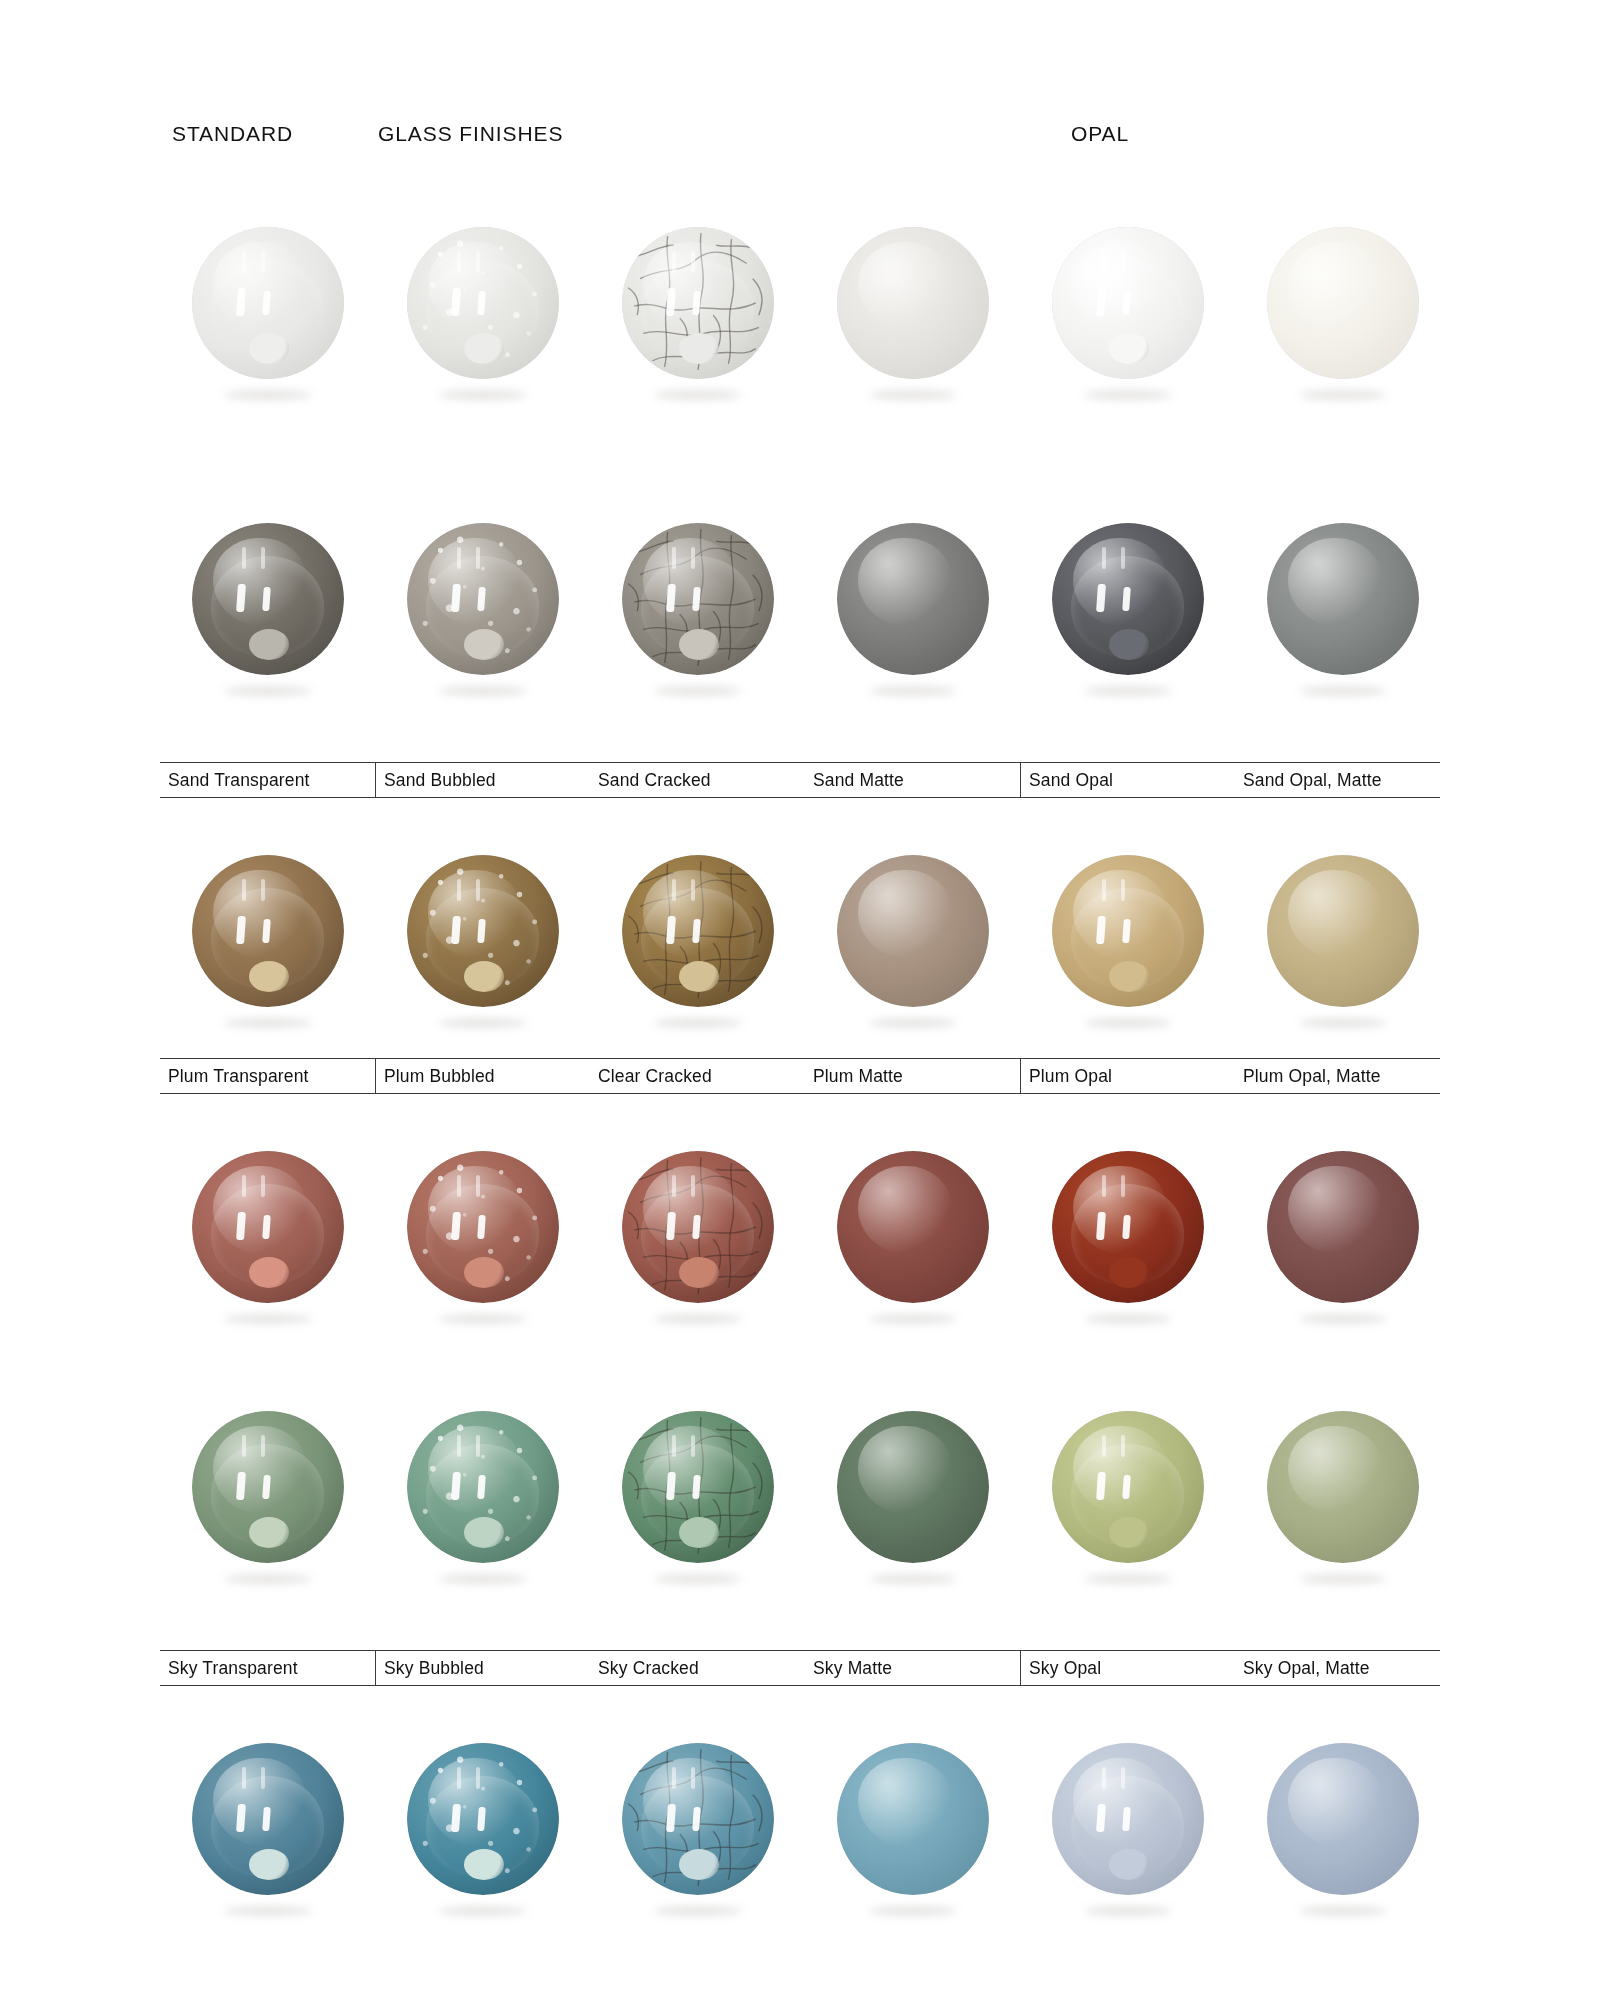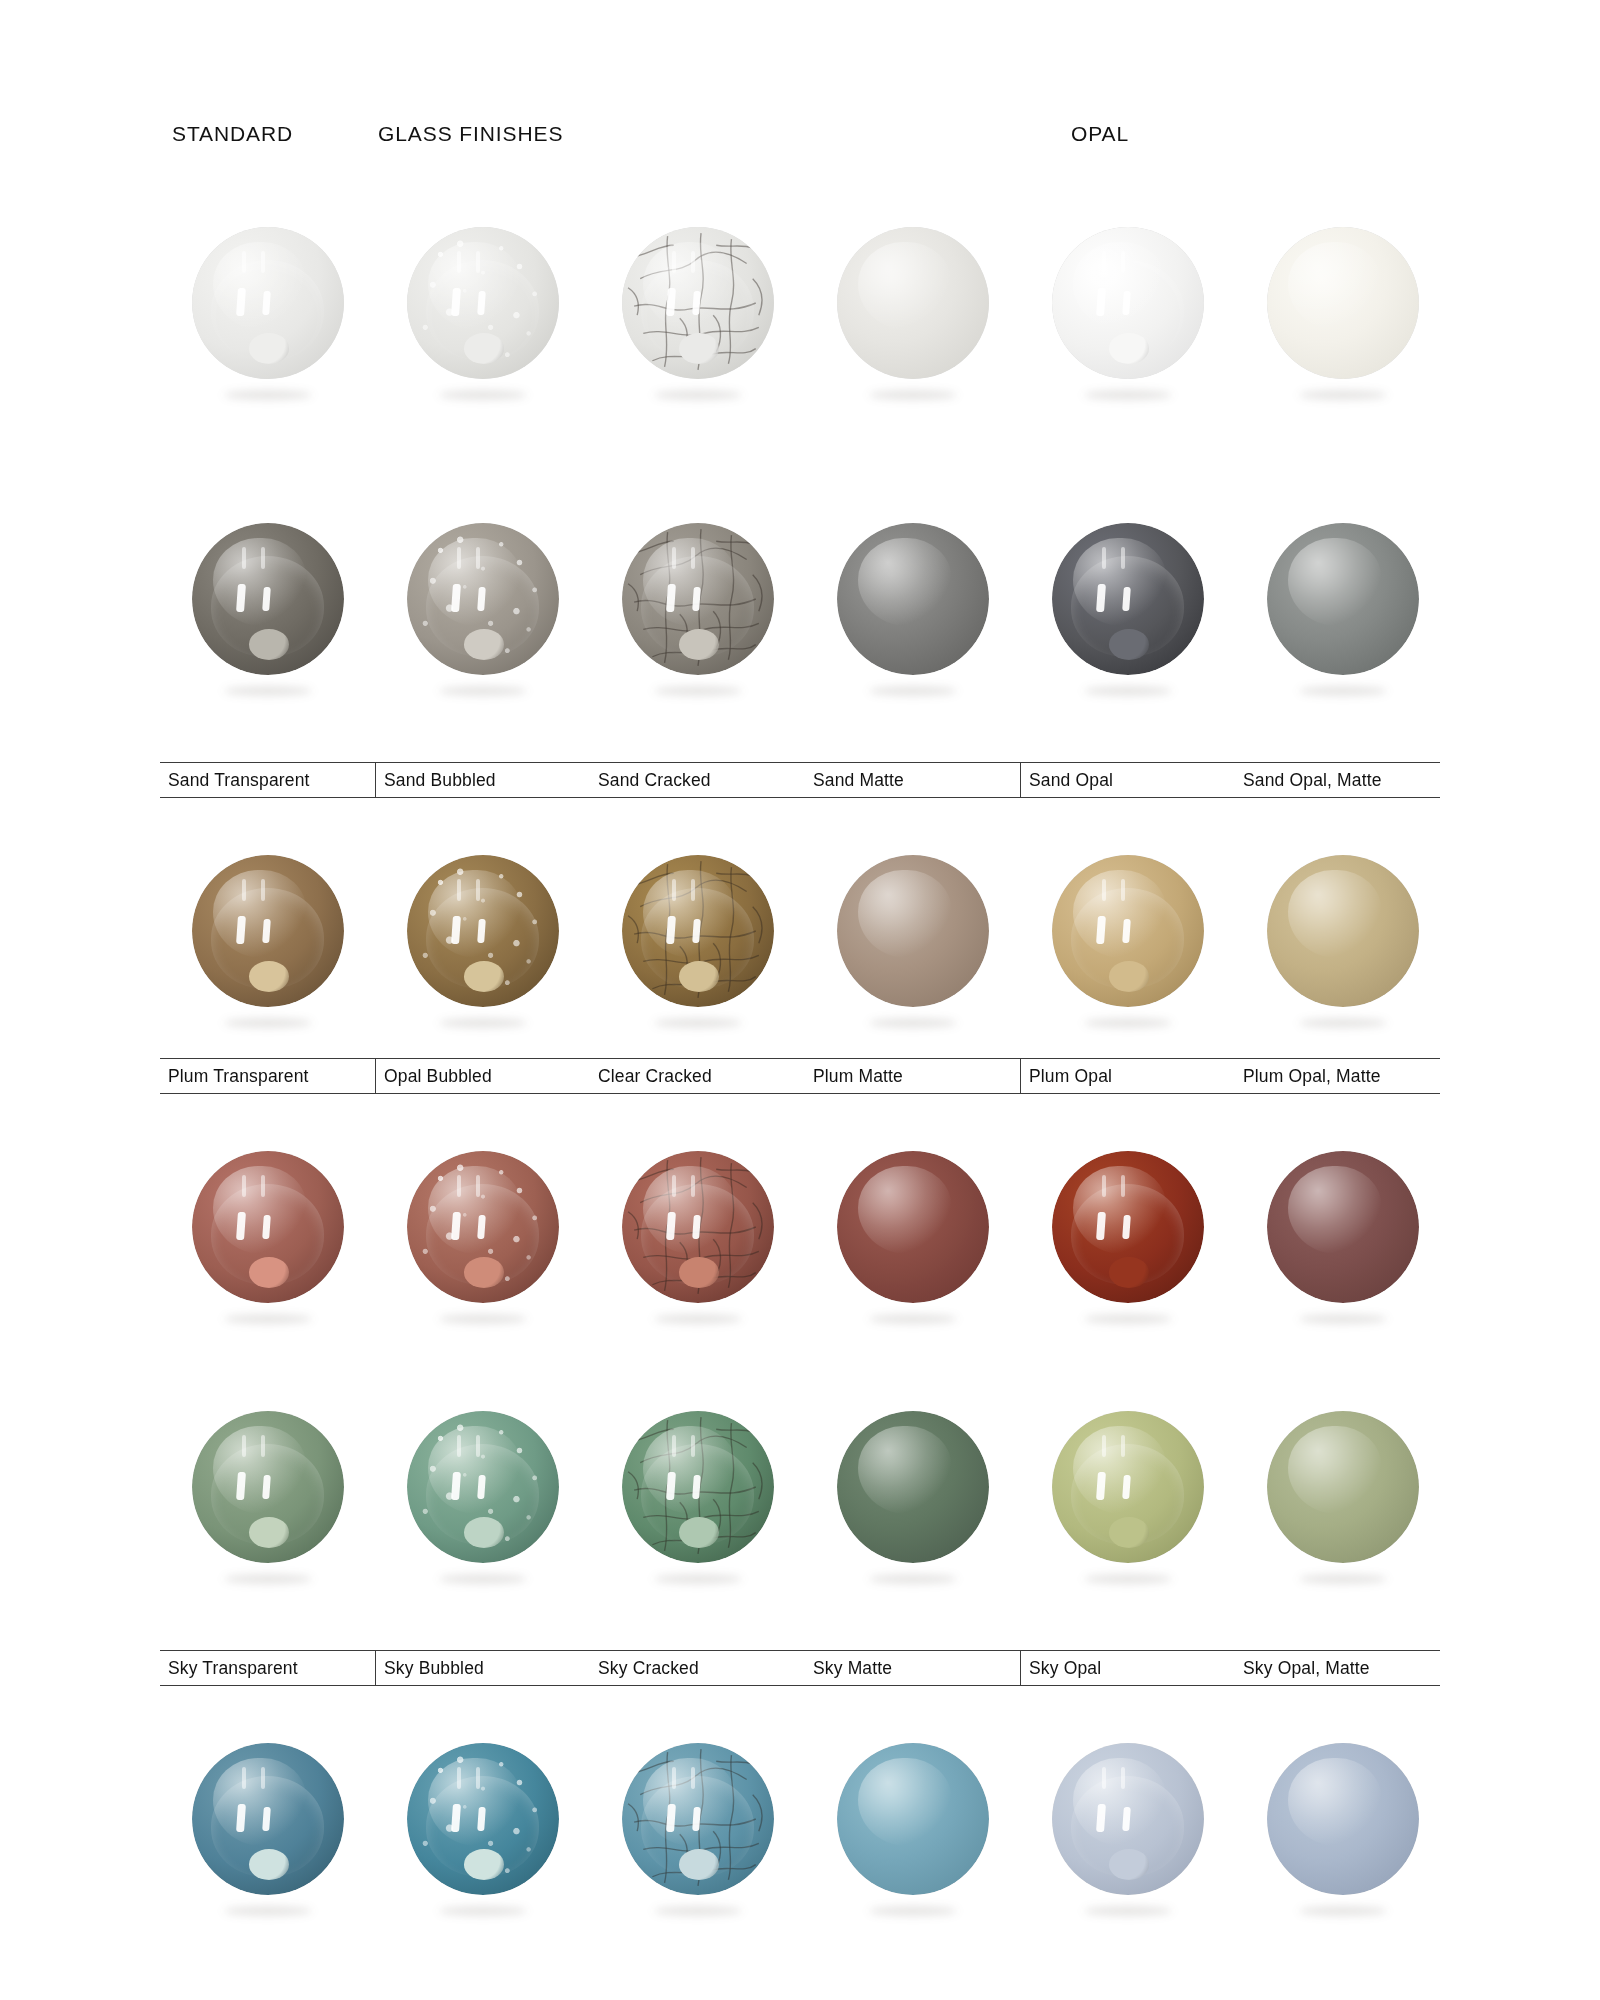--- a/index.html
+++ b/index.html
@@ -479,21 +479,21 @@
             <div class="ball matte">
               <div class="base" style="background: radial-gradient(circle at 36% 34%, rgb(212, 195, 153) 0%, rgb(196, 177, 132) 46%, rgb(164, 145, 104) 100%);"></div>
               <div class="gloss"></div>
             </div>
           </div>
         </div>
       </div>
       <div class="row">
         <div class="labelbar">
           <div class="cell c0">Plum Transparent</div>
-          <div class="cell c1 div">Opal Bubbled</div>
+          <div class="cell c1 div">Plum Bubbled</div>
           <div class="cell c2">Clear Cracked</div>
           <div class="cell c3">Plum Matte</div>
           <div class="cell c4 div">Plum Opal</div>
           <div class="cell c5">Plum Opal, Matte</div>
         </div>
         <div class="spheres">
           <div class="sphere-slot s0">
             <div class="shadow"></div>
             <div class="ball">
               <div class="base" style="background: radial-gradient(circle at 34% 30%, rgb(184, 117, 106) 0%, rgb(156, 94, 82) 52%, rgb(107, 58, 51) 100%);"></div>

